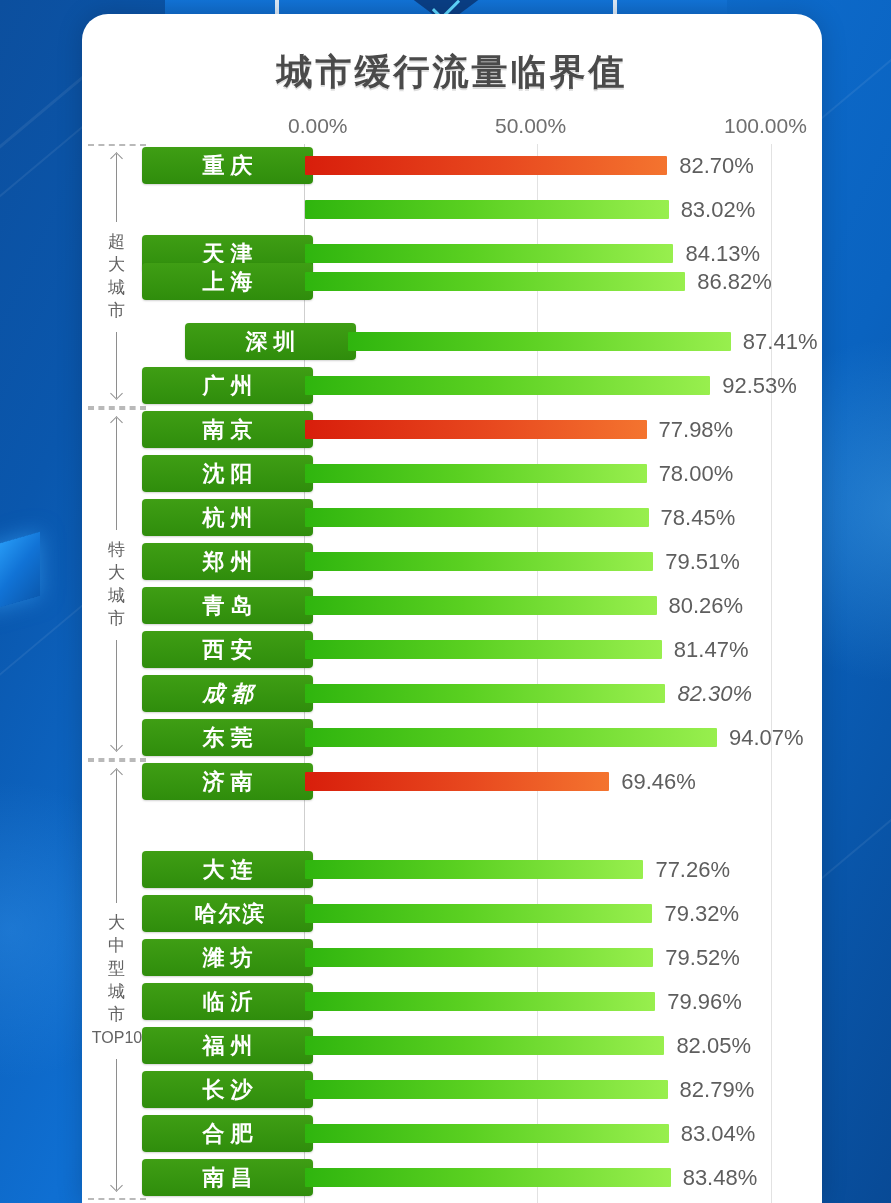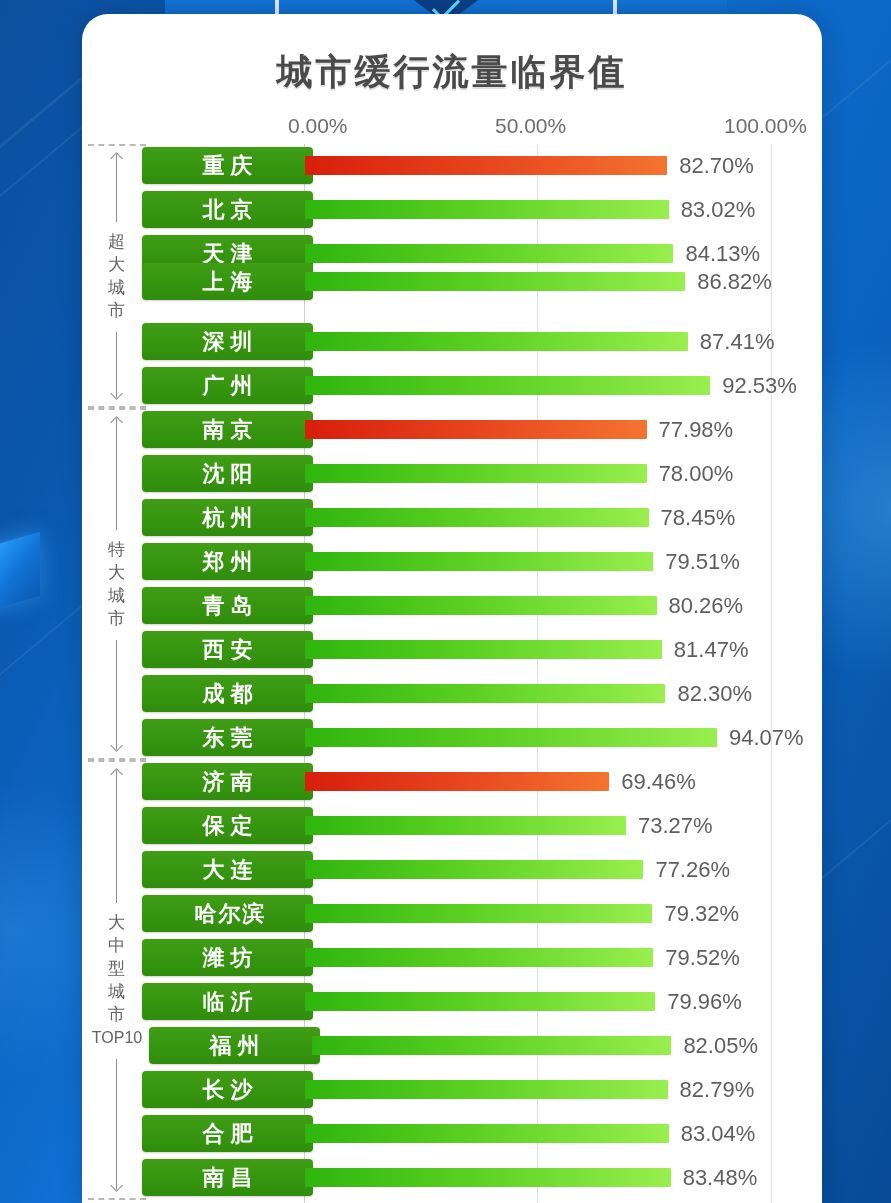--- a/index.html
+++ b/index.html
@@ -303,35 +303,34 @@
             <div>市</div>
           </div>
           <div class="grp-arrow-down" style="top: 188px; height: 66px;"></div>
         </div>
         <div class="row" style="top: 0px;">
           <div class="city-pill">重庆</div>
           <div class="bar red" style="width: 362.226px;"></div>
           <div class="bar-value" style="left: 597.226px;">82.70%</div>
         </div>
         <div class="row" style="top: 44px;">
-          <div class="city-pill">北京</div>
           <div class="bar green" style="width: 363.628px;"></div>
           <div class="bar-value" style="left: 598.628px;">83.02%</div>
         </div>
         <div class="row" style="top: 88px;">
           <div class="city-pill">天津</div>
           <div class="bar green" style="width: 368.489px;"></div>
           <div class="bar-value" style="left: 603.489px;">84.13%</div>
         </div>
         <div class="row" style="top: 116px;">
           <div class="city-pill">上海</div>
           <div class="bar green" style="width: 380.272px;"></div>
           <div class="bar-value" style="left: 615.272px;">86.82%</div>
         </div>
-        <div class="row" style="top: 176px;">
+        <div class="row" style="top: 176px; margin-left: 43px;">
           <div class="city-pill">深圳</div>
           <div class="bar green" style="width: 382.856px;"></div>
           <div class="bar-value" style="left: 617.856px;">87.41%</div>
         </div>
         <div class="row" style="top: 220px;">
           <div class="city-pill">广州</div>
           <div class="bar green" style="width: 405.281px;"></div>
           <div class="bar-value" style="left: 640.281px;">92.53%</div>
         </div>
         <div class="group-gutter" style="top: 264px; height: 352px;">
@@ -369,21 +368,21 @@
         <div class="row" style="top: 440px;">
           <div class="city-pill">青岛</div>
           <div class="bar green" style="width: 351.539px;"></div>
           <div class="bar-value" style="left: 586.539px;">80.26%</div>
         </div>
         <div class="row" style="top: 484px;">
           <div class="city-pill">西安</div>
           <div class="bar green" style="width: 356.839px;"></div>
           <div class="bar-value" style="left: 591.839px;">81.47%</div>
         </div>
-        <div class="row" style="top: 528px;">
+        <div class="row" style="top: 528px; font-style: italic;">
           <div class="city-pill">成都</div>
           <div class="bar green" style="width: 360.474px;"></div>
           <div class="bar-value" style="left: 595.474px;">82.30%</div>
         </div>
         <div class="row" style="top: 572px;">
           <div class="city-pill">东莞</div>
           <div class="bar green" style="width: 412.027px;"></div>
           <div class="bar-value" style="left: 647.027px;">94.07%</div>
         </div>
         <div class="group-gutter" style="top: 616px; height: 440px;">
@@ -398,46 +397,41 @@
             <div>市</div>
             <div style="font-size: 16px; width: 56px; margin-left: -13px; letter-spacing: 0px;">TOP10</div>
           </div>
           <div class="grp-arrow-down" style="top: 299px; height: 131px;"></div>
         </div>
         <div class="row" style="top: 616px;">
           <div class="city-pill">济南</div>
           <div class="bar red" style="width: 304.235px;"></div>
           <div class="bar-value" style="left: 539.235px;">69.46%</div>
         </div>
-        <div class="row" style="top: 660px;">
-          <div class="city-pill">保定</div>
-          <div class="bar green" style="width: 320.923px;"></div>
-          <div class="bar-value" style="left: 555.923px;">73.27%</div>
-        </div>
         <div class="row" style="top: 704px;">
           <div class="city-pill">大连</div>
           <div class="bar green" style="width: 338.399px;"></div>
           <div class="bar-value" style="left: 573.399px;">77.26%</div>
         </div>
         <div class="row" style="top: 748px;">
           <div class="city-pill" style="letter-spacing: 2px;">哈尔滨</div>
           <div class="bar green" style="width: 347.422px;"></div>
           <div class="bar-value" style="left: 582.422px;">79.32%</div>
         </div>
         <div class="row" style="top: 792px;">
           <div class="city-pill">潍坊</div>
           <div class="bar green" style="width: 348.298px;"></div>
           <div class="bar-value" style="left: 583.298px;">79.52%</div>
         </div>
         <div class="row" style="top: 836px;">
           <div class="city-pill">临沂</div>
           <div class="bar green" style="width: 350.225px;"></div>
           <div class="bar-value" style="left: 585.225px;">79.96%</div>
         </div>
-        <div class="row" style="top: 880px; margin-left: 7px;">
+        <div class="row" style="top: 880px;">
           <div class="city-pill">福州</div>
           <div class="bar green" style="width: 359.379px;"></div>
           <div class="bar-value" style="left: 594.379px;">82.05%</div>
         </div>
         <div class="row" style="top: 924px;">
           <div class="city-pill">长沙</div>
           <div class="bar green" style="width: 362.62px;"></div>
           <div class="bar-value" style="left: 597.62px;">82.79%</div>
         </div>
         <div class="row" style="top: 968px;">

